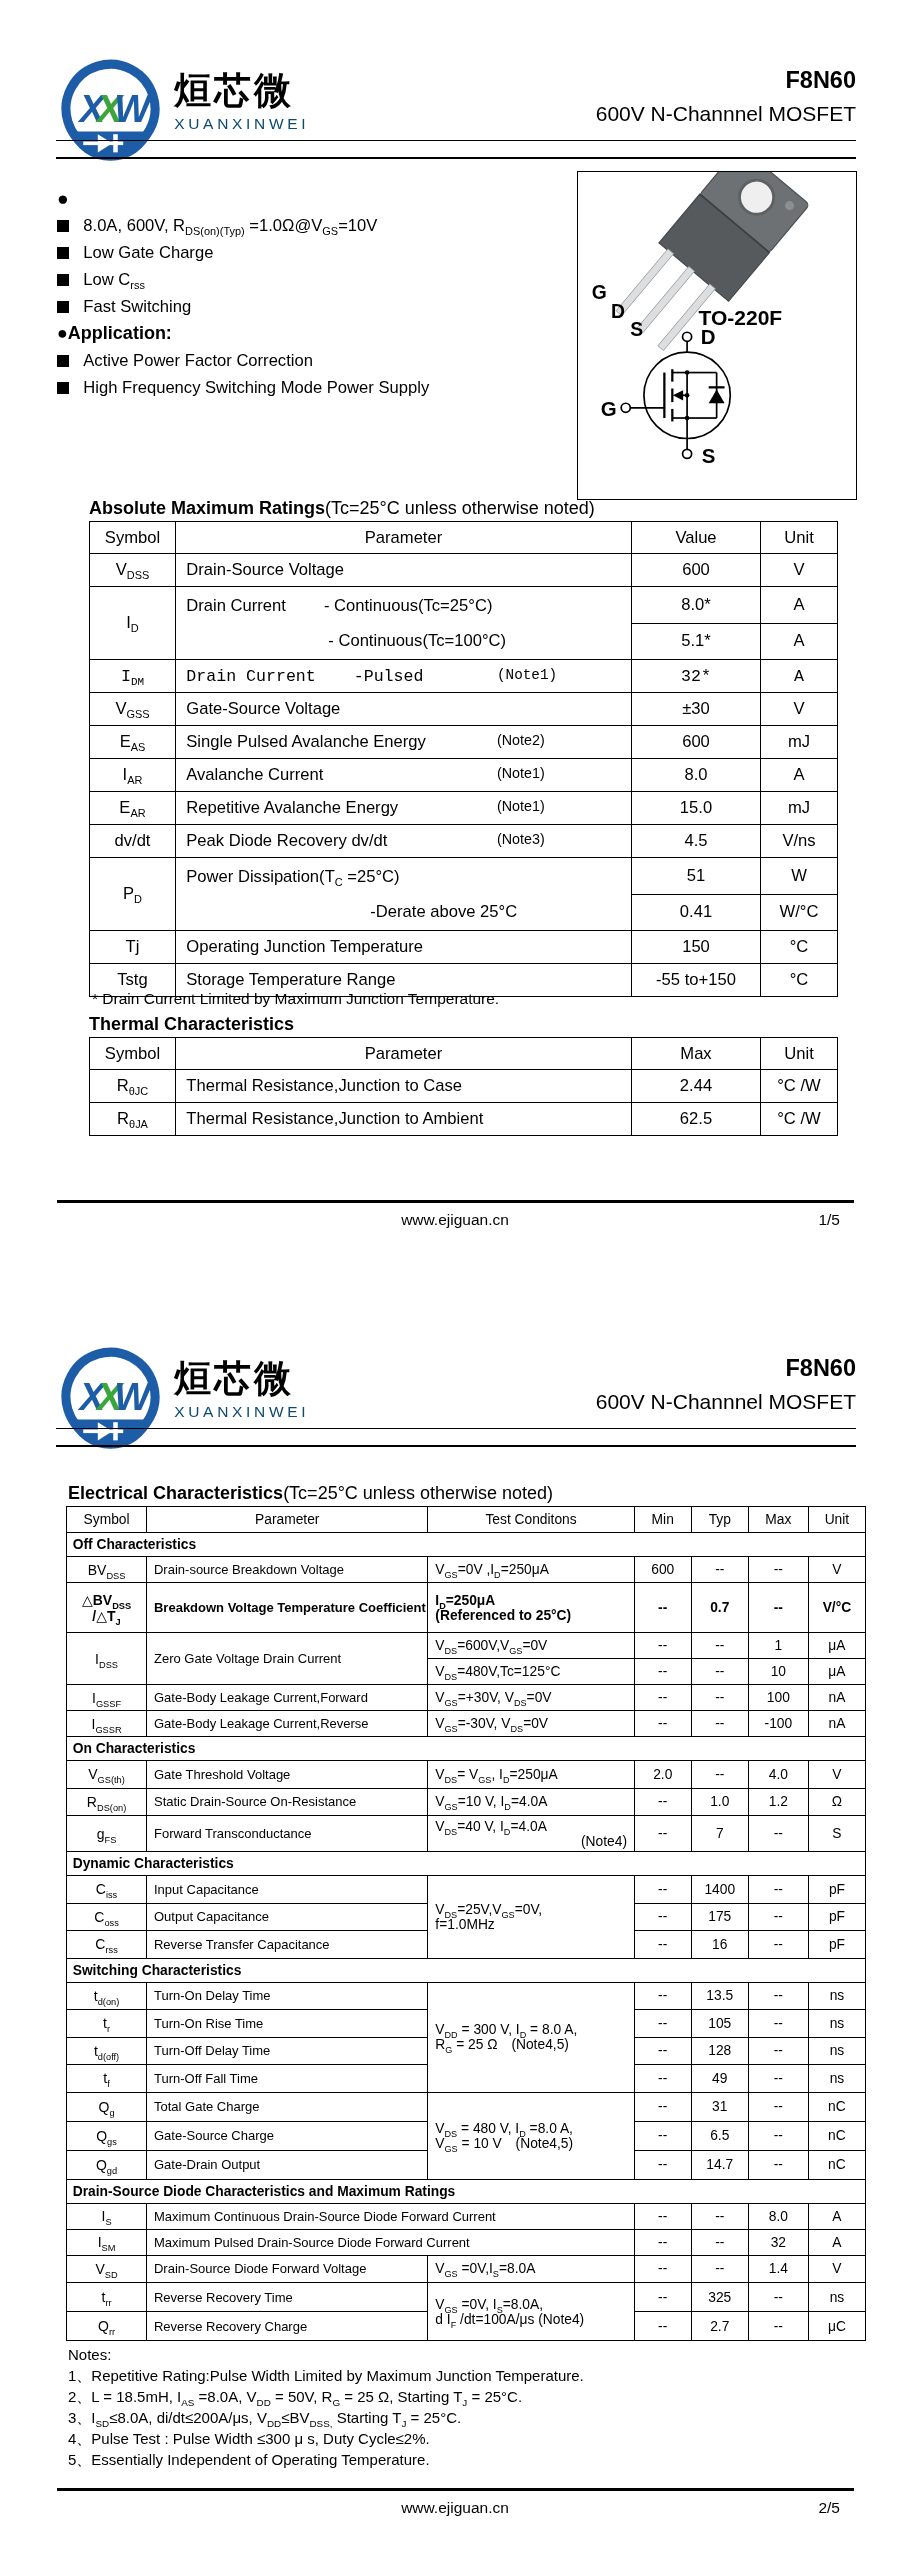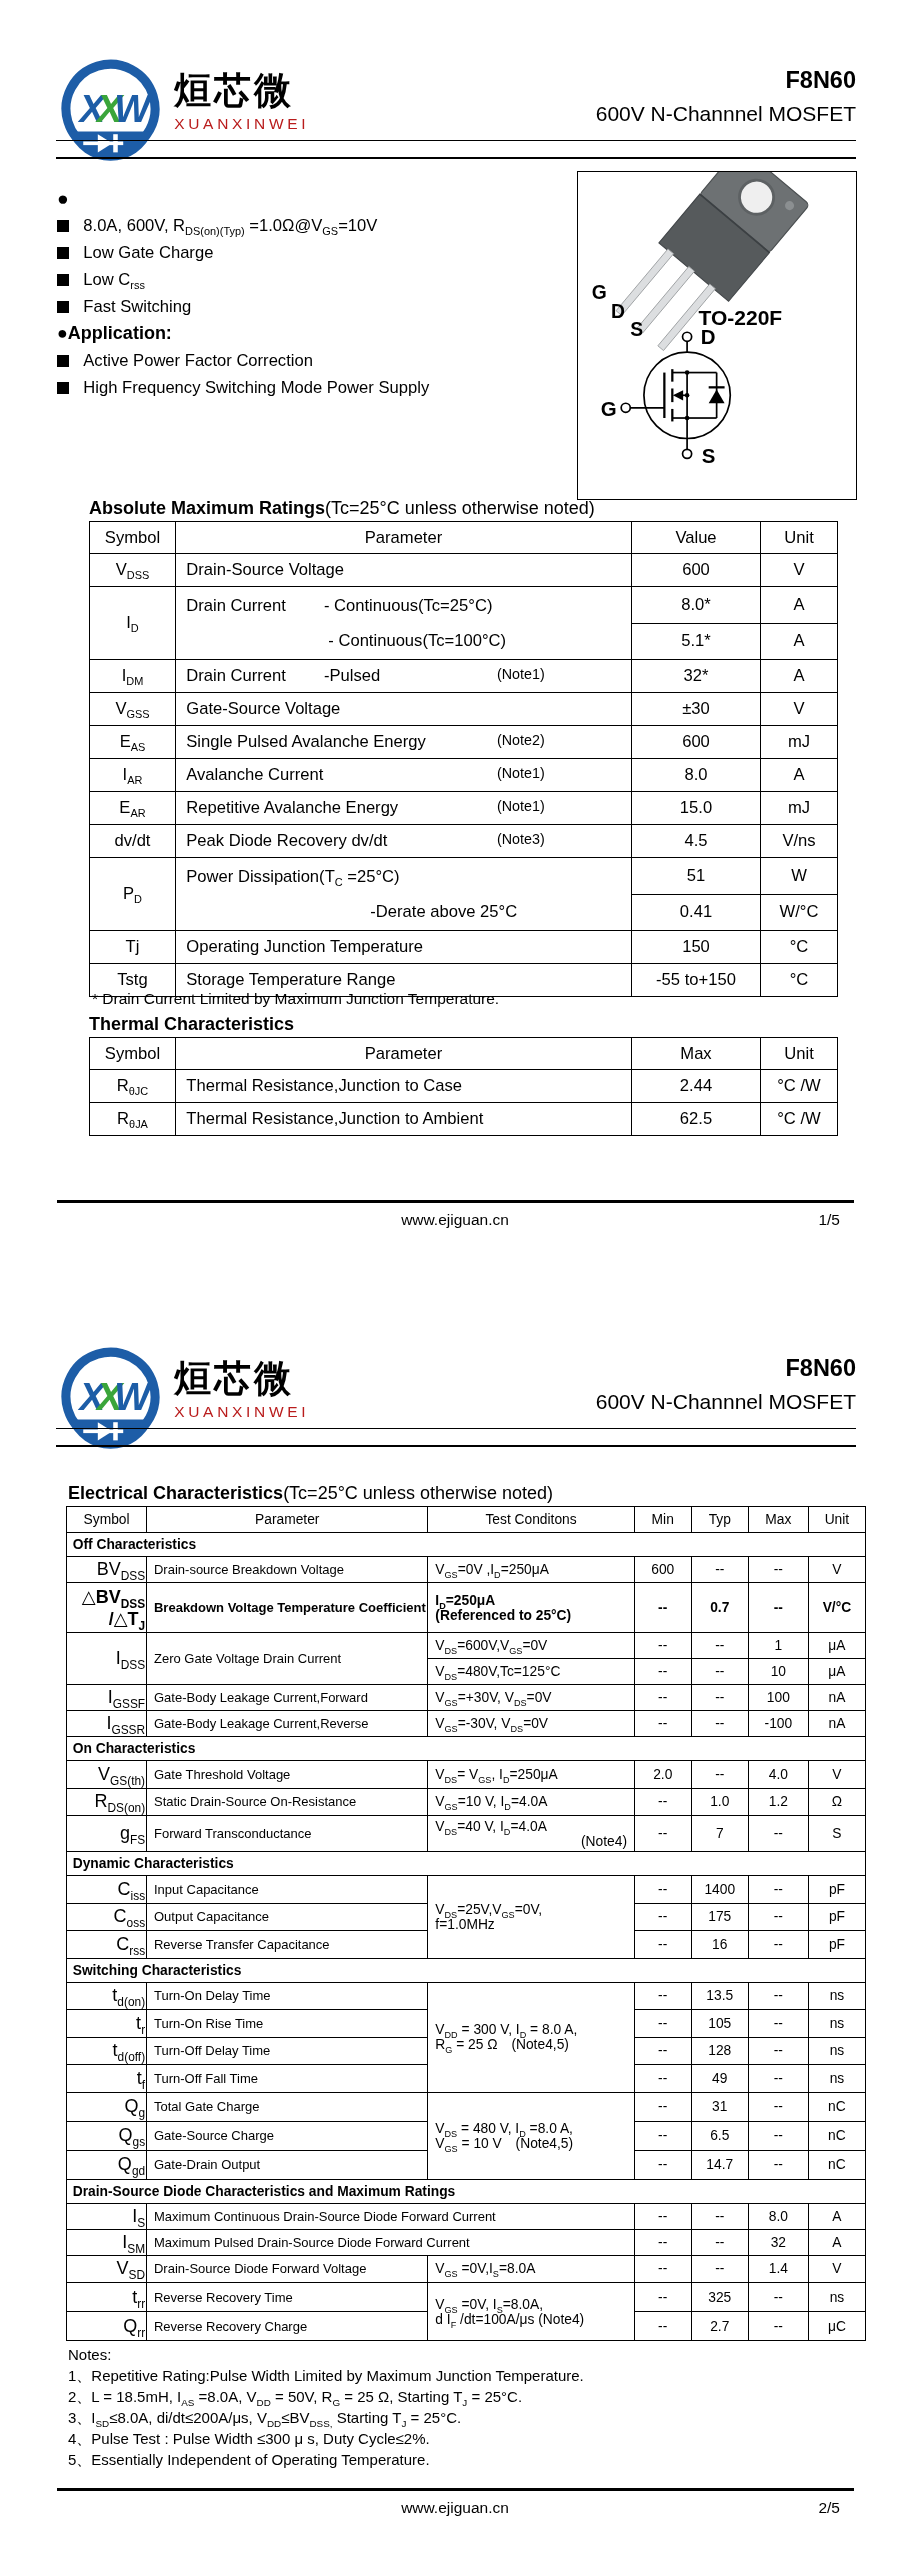--- a/index.html
+++ b/index.html
@@ -3,21 +3,21 @@
 <meta charset="utf-8">
 <style>
   html,body{margin:0;padding:0;background:#ffffff;}
   body{width:910px;font-family:"Liberation Sans","DejaVu Sans",sans-serif;color:#000;}
   .page{position:relative;width:910px;height:1288px;background:#fff;overflow:hidden;}
   sub{font-size:66%;line-height:0;}
   
   .logo{position:absolute;left:56px;top:57px;display:flex;gap:9.2px;align-items:flex-start;}
   .logo svg{display:block;}
   .logo-cn{font-size:37px;font-weight:bold;letter-spacing:2.9px;line-height:1.05;margin-top:15px;}
-  .logo-en{font-size:15.5px;letter-spacing:3.7px;color:#b91c1c;margin-top:4.6px;}
+  .logo-en{font-size:15.5px;letter-spacing:3.7px;color:#0c4a6e;margin-top:4.6px;}
   .titles{position:absolute;right:54px;top:67px;text-align:right;}
   .part{font-size:23.5px;font-weight:bold;}
   .subtitle{font-size:21px;margin-top:8px;}
   .rule{position:absolute;left:56px;right:54px;background:#000;}
   .rule.thin{top:140px;height:1.1px;}
   .rule.thick{top:157px;height:2.3px;}
   
   .features{position:absolute;left:57px;top:185px;width:516px;}
   .lead-dot{font-size:19.5px;line-height:27px;height:27px;}
   .feat{display:flex;align-items:center;height:27px;font-size:16.6px;}
@@ -30,21 +30,21 @@
   .sec-h .b{font-weight:bold;}
   
   table.dt{border-collapse:collapse;table-layout:fixed;position:absolute;border:1.7px solid #000;}
   table.dt td{border:1.1px solid #000;overflow:hidden;vertical-align:middle;}
   table.ab{left:89px;width:748px;}
   table.ab td{font-size:16.6px;}
   table.ab col.c1{width:86px;}  table.ab col.c2{width:456px;}
   table.ab col.c3{width:129px;}  table.ab col.c4{width:77px;}
   table.el{left:66px;top:218px;width:800px;}
   table.el td{font-size:13.8px;}
-  table.el .sym{font-size:18px;text-align:right;}
+  table.el .sym{font-size:14px;}
   table.el .par{font-size:13px;}
   table.el col.c1{width:80px;} table.el col.c2{width:281px;} table.el col.c3{width:206px;}
   table.el col.c4{width:57px;} table.el col.c5{width:57px;} table.el col.c6{width:60px;} table.el col.c7{width:57px;}
   td.hd{text-align:center;}
   td.sym,td.num{text-align:center;}
   td.par{text-align:left;padding-left:10.3px;position:relative;}
   table.el td.par{padding-left:6.9px;}
   td.cond{text-align:left;padding-left:6.9px;}
   td.secrow{font-weight:bold;font-size:15.5px;text-align:left;padding-left:5.7px;}
   .nt{position:absolute;left:321px;font-size:14.3px;}
@@ -210,21 +210,21 @@
             <div class="pl">Drain Current<span class="sp1"></span>- Continuous(Tc=25°C)</div>
             <div class="pl"><span class="sp2"></span>- Continuous(Tc=100°C)</div>
           </td>
           <td class="num">8.0*</td>
           <td class="num">A</td>
         </tr>
         <tr style="height: 35px;">
           <td class="num">5.1*</td>
           <td class="num">A</td>
         </tr>
-        <tr style="height: 33px;">
+        <tr style="height: 33px; font-family: Liberation Mono, monospace;">
           <td class="sym">I<sub>DM</sub></td>
           <td class="par">Drain Current<span class="sp4"></span>-Pulsed<span class="nt">(Note1)</span></td>
           <td class="num">32*</td>
           <td class="num">A</td>
         </tr>
         <tr style="height: 33px;">
           <td class="sym">V<sub>GSS</sub></td>
           <td class="par">Gate-Source Voltage</td>
           <td class="num">±30</td>
           <td class="num">V</td>

